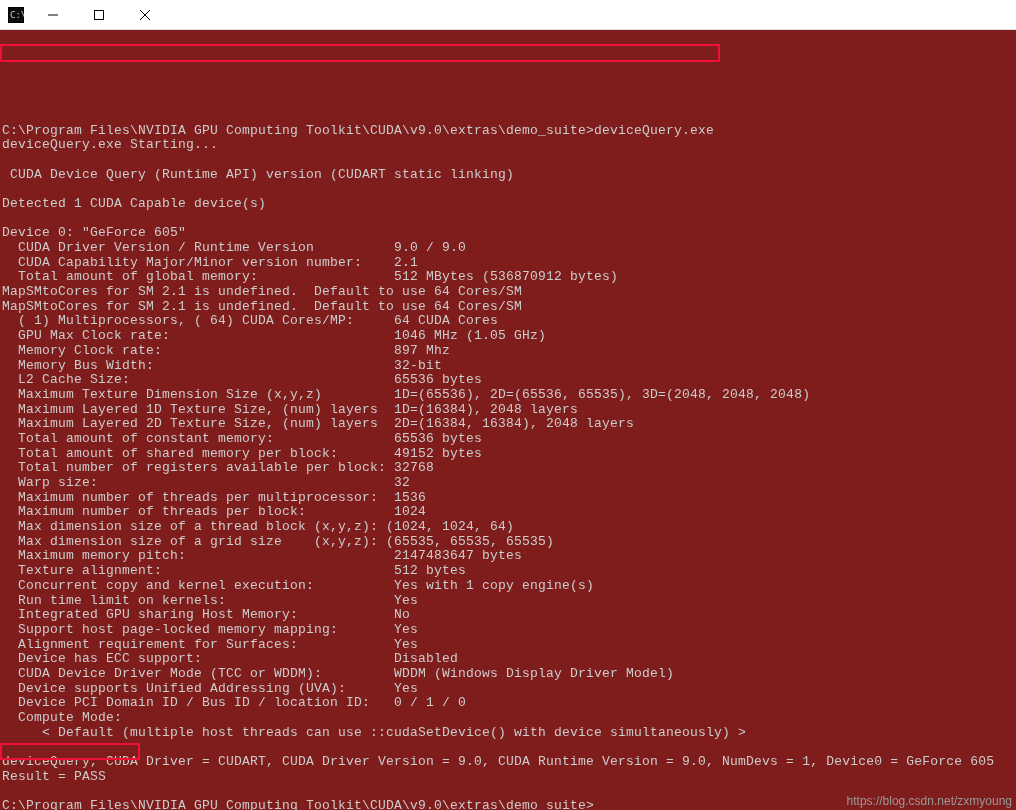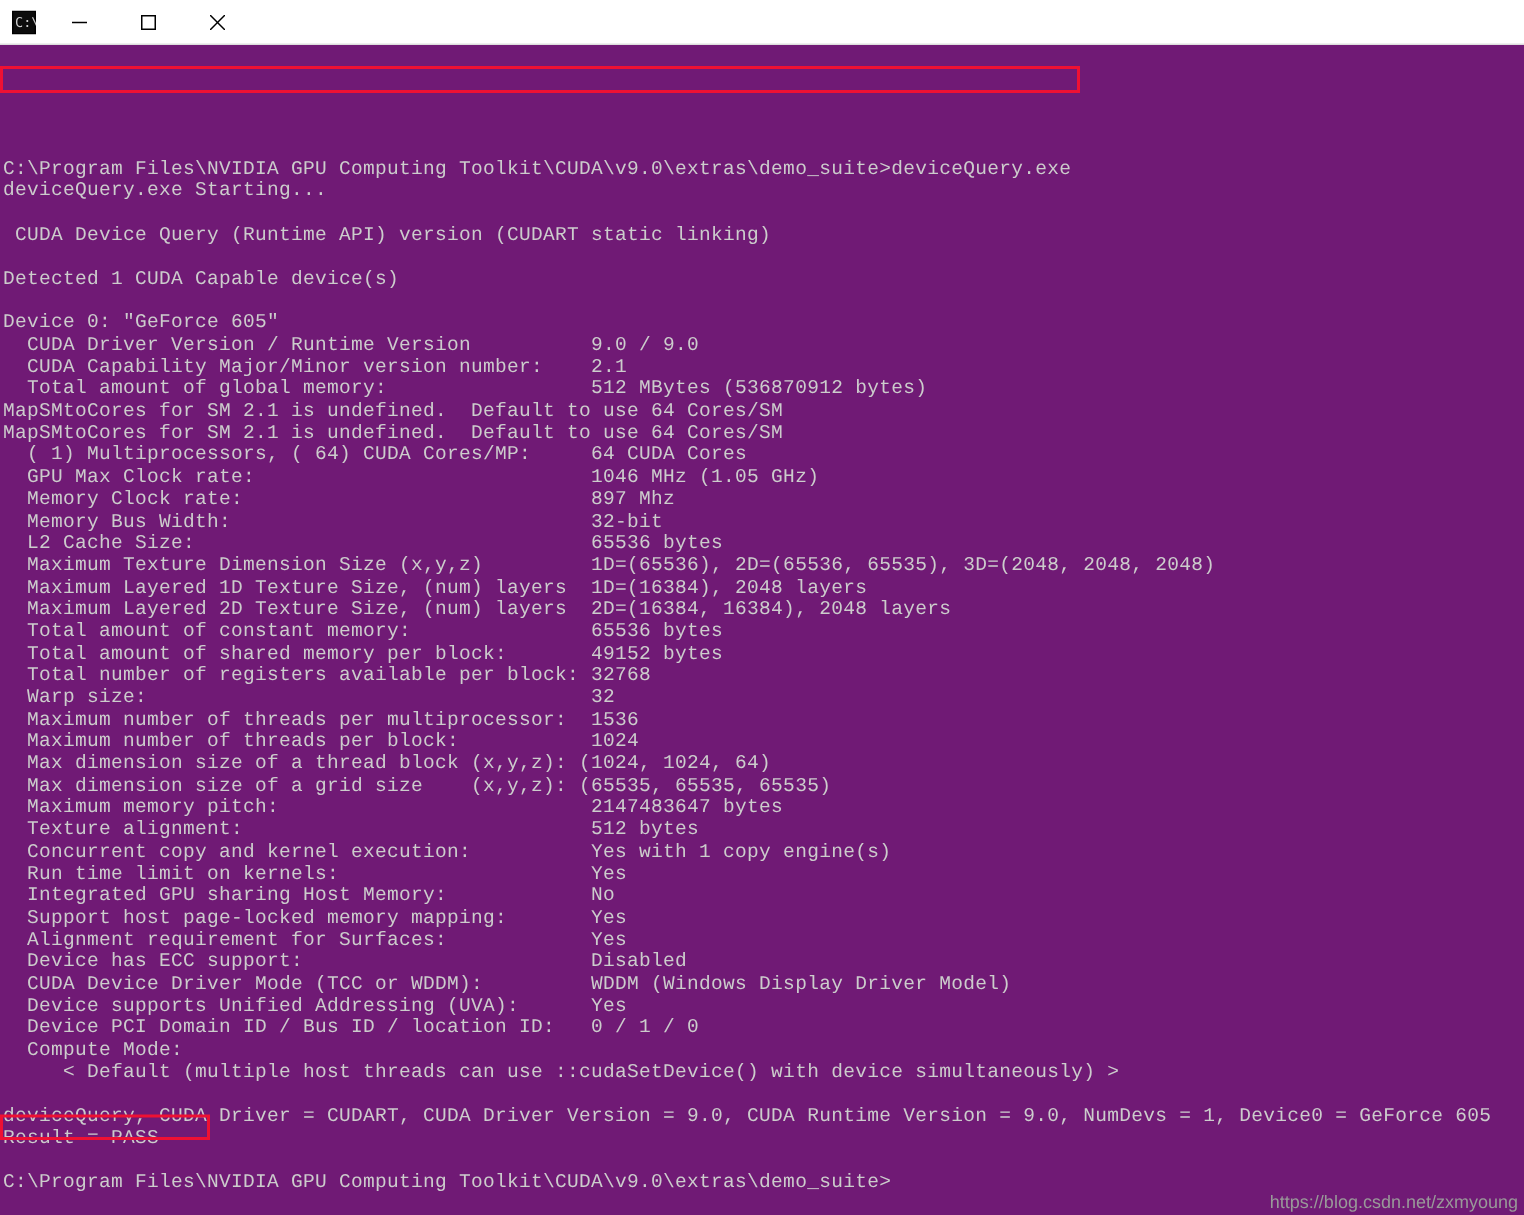--- a/index.html
+++ b/index.html
@@ -44,25 +44,25 @@
       width: 46px;
       height: 30px;
       display: flex;
       align-items: center;
       justify-content: center;
       font-family: "Segoe UI Symbol", sans-serif;
       font-size: 10px;
       cursor: pointer;
     }
     .terminal {
-      background: #701a75;
+      background: #7f1d1d;
       color: #ccc;
       font-size: 13px;
       line-height: 14.7px;
-      padding: 2px 0 2px 2px;
+      padding: 20px 0 2px 2px;
       white-space: pre;
       height: calc(100% - 30px);
       overflow: hidden;
       letter-spacing: 0.2px;
       position: relative;
       font-family: Liberation Mono, monospace;
     }
     .highlight-box {
       position: absolute;
       border: 2px solid #e13;

